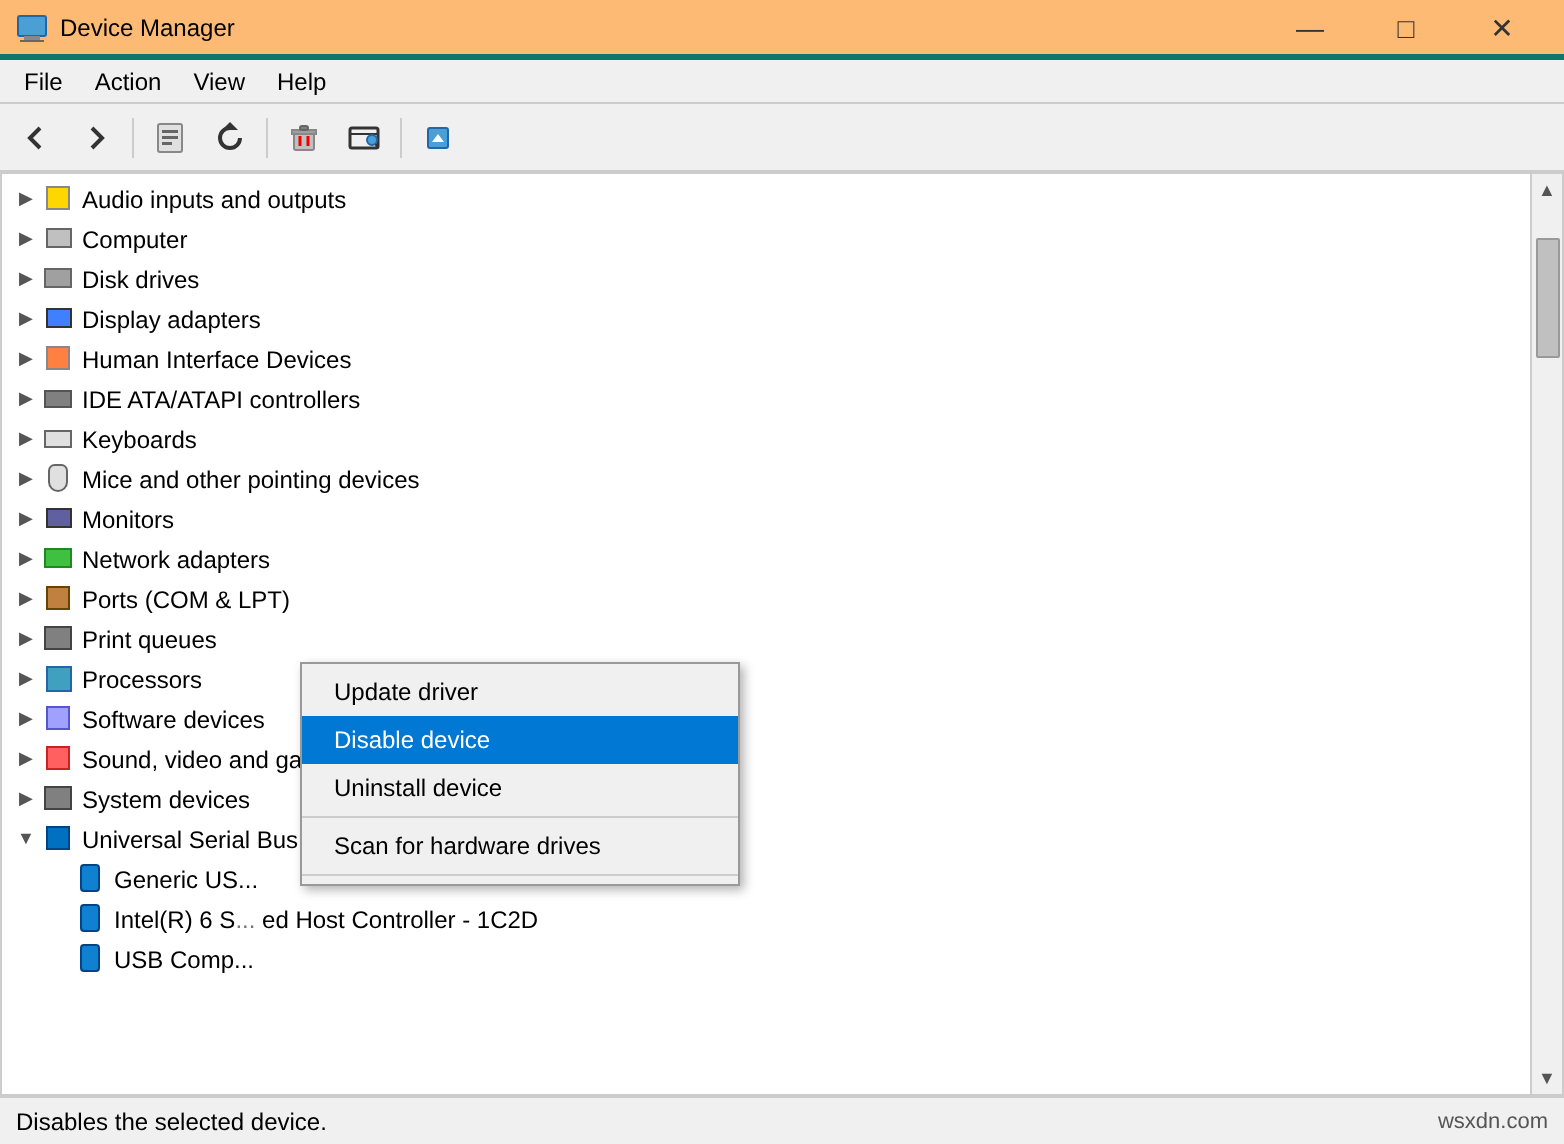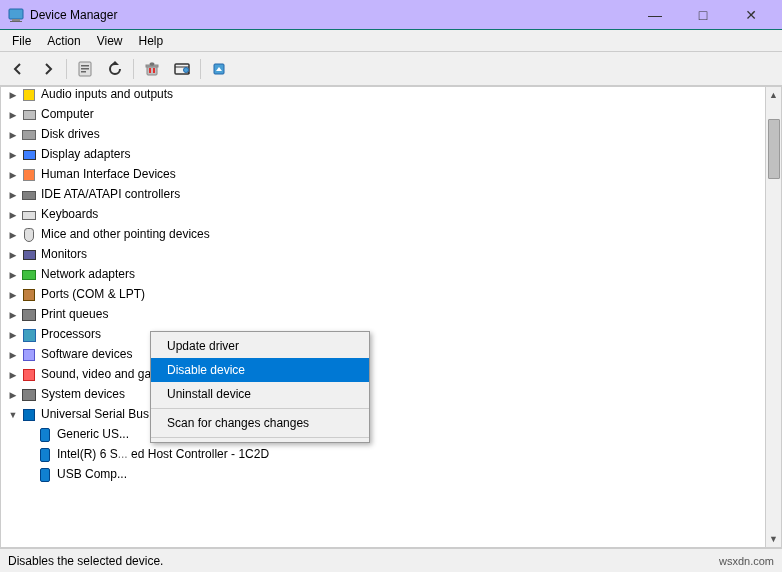--- a/index.html
+++ b/index.html
@@ -7,26 +7,26 @@
       font-family: 'Segoe UI', Tahoma, sans-serif;
       font-size: 12px;
       background: #f0f0f0;
       width: 782px;
       height: 572px;
       overflow: hidden;
     }
 
     
     .title-bar {
-      background: #c4b5fd;
+      background: #fdba74;
       height: 30px;
       display: flex;
       align-items: center;
       padding: 0 8px;
-      border-bottom: 1px solid #0f766e;
+      border-bottom: 3px solid #0f766e;
       user-select: none;
       justify-content: flex-end;
     }
     .title-bar-icon {
       width: 16px;
       height: 16px;
       margin-right: 6px;
       display: flex; align-items: center; justify-content: center;
     }
     .title-bar-title {
@@ -110,21 +110,21 @@
       background: #fff;
       overflow-y: auto;
       border: 1px solid #ccc;
       margin: 0;
       position: relative;
     }
 
     
     .tree-item {
       display: flex;
-      align-items: flex-start;
+      align-items: flex-end;
       height: 20px;
       padding-left: 4px;
       cursor: pointer;
       white-space: nowrap;
       color: #000;
     }
     .tree-item.selected { background: #0078d4; color: #fff; }
 
     .tree-arrow {
       width: 16px;
@@ -501,21 +501,21 @@
       <div style="flex:1;"></div>
       <div class="scroll-arrow">▼</div>
     </div>
   </div>
 
   <div class="context-menu" style="top: 230px; left: 150px; margin-top: 15px;">
     <div class="context-menu-item">Update driver</div>
     <div class="context-menu-item selected-item">Disable device</div>
     <div class="context-menu-item">Uninstall device</div>
     <div class="context-menu-separator"></div>
-    <div class="context-menu-item">Scan for changes changes</div>
+    <div class="context-menu-item">Scan for hardware drives</div>
     <div class="context-menu-separator"></div>
   </div>
 </div>
 
 <div class="status-bar">
   <span>Disables the selected device.</span>
   <span class="status-right">wsxdn.com</span>
 </div>
 
 </body></html>

